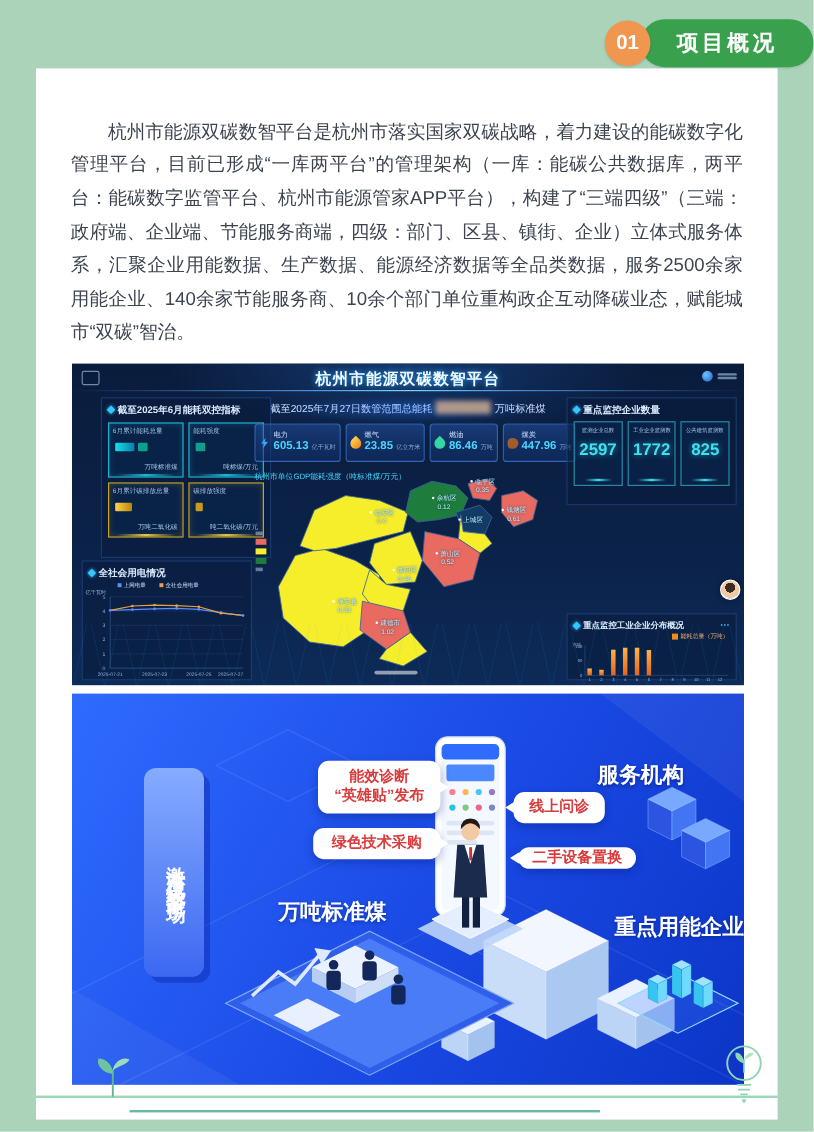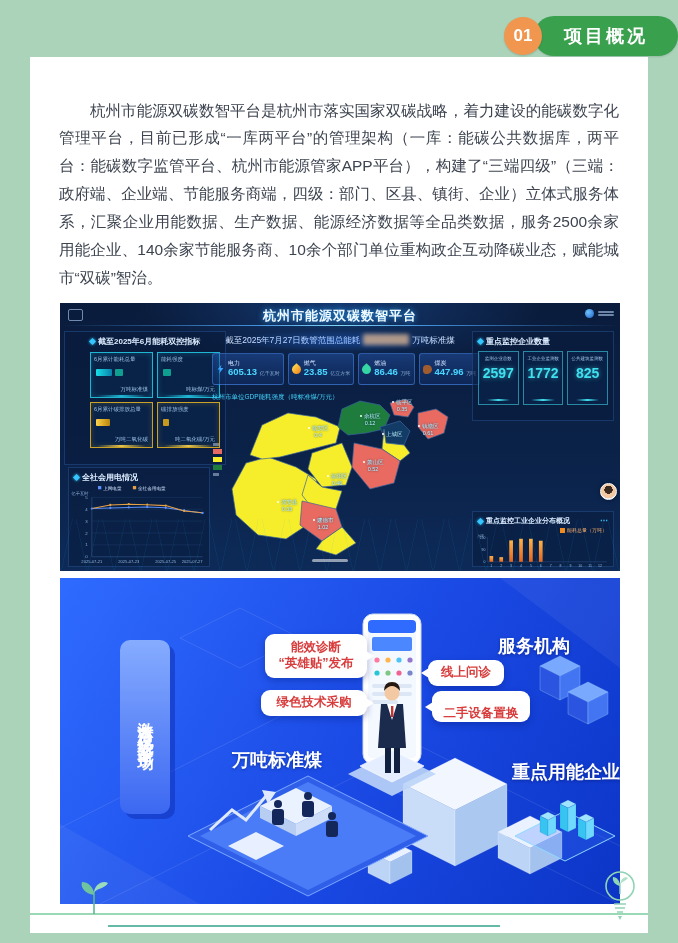--- a/index.html
+++ b/index.html
@@ -26,21 +26,21 @@
   .dash-subtitle{position:absolute;top:31px;left:0;right:0;text-align:center;font-size:8.5px;color:#cfe2ff;}
   .dash-subtitle .glow{position:absolute;left:50%;top:-4px;width:220px;height:22px;margin-left:-110px;background:radial-gradient(ellipse,rgba(40,120,255,.35),rgba(40,120,255,0) 70%);}
   .blur-box{display:inline-block;vertical-align:-2px;width:46px;height:11px;margin:0 3px;background:#caa98f;filter:blur(2px);opacity:.85;border-radius:1px;}
 
   .panel{position:absolute;background:rgba(9,28,60,.55);border:1px solid rgba(55,110,190,.35);}
   .panel-head{display:flex;align-items:center;gap:3px;padding:4px 5px 2px;font-size:8px;font-weight:bold;color:#dcecff;white-space:nowrap;}
   .diamond{width:5px;height:5px;background:#35c6ff;transform:rotate(45deg);flex:0 0 auto;box-shadow:0 0 3px #35c6ff;}
   .more-dots{margin-left:auto;color:#35c6ff;font-size:8px;line-height:4px;}
 
   
-  .p-left1{left:4px;top:28px;width:140px;height:132px;padding-left:20px;}
+  .p-left1{left:24px;top:28px;width:140px;height:132px;}
   .dc-grid{display:grid;grid-template-columns:1fr 1fr;gap:4px;padding:3px 5px;}
   .dc-box{height:44px;position:relative;background:rgba(10,40,80,.5);}
   .dc-box.cyan{border:1px solid #1fb6d4;box-shadow:inset 0 0 6px rgba(31,182,212,.25);}
   .dc-box.gold{border:1px solid #c9a227;box-shadow:inset 0 0 6px rgba(201,162,39,.25);}
   .dc-label{font-size:5.5px;color:#9fc4e8;padding:3px 3px 0;white-space:nowrap;overflow:hidden;}
   .dc-bars{position:absolute;left:5px;top:16px;display:flex;gap:3px;align-items:flex-end;}
   .dc-bars .b{display:inline-block;border-radius:1px;}
   .dc-box.cyan .b1{width:16px;height:7px;background:linear-gradient(90deg,#16e0e8,#0a7fa8);}
   .dc-box.cyan .b2{width:8px;height:7px;background:#0f9f8f;}
   .dc-box.gold .b1{width:14px;height:7px;background:linear-gradient(90deg,#ffd34d,#b8860b);}
@@ -475,21 +475,21 @@
     <div class="bubble tail-r" style="left:205px;top:56px;width:102px;height:44px;">
       <span>能效诊断</span>
       <span>“英雄贴”发布</span>
     </div>
     <div class="bubble tail-l" style="left:368px;top:82px;width:76px;height:26px;">
       <span>线上问诊</span>
     </div>
     <div class="bubble tail-r" style="left:201px;top:112px;width:106px;height:26px;">
       <span>绿色技术采购</span>
     </div>
-    <div class="bubble tail-l" style="left:372px;top:113px;width:98px;height:31px;justify-content:flex-end;">
+    <div class="bubble tail-l" style="left:372px;top:128px;width:98px;height:18px;">
       <span>二手设备置换</span>
     </div>
 
     <div class="illus-label" style="left:438px;top:56px;">服务机构</div>
     <div class="illus-label" style="left:172px;top:170px;">万吨标准煤</div>
     <div class="illus-label" style="left:452px;top:182px;">重点用能企业</div>
   </div>
 
   <div class="deco-line1"></div>
   <div class="deco-line2"></div>

